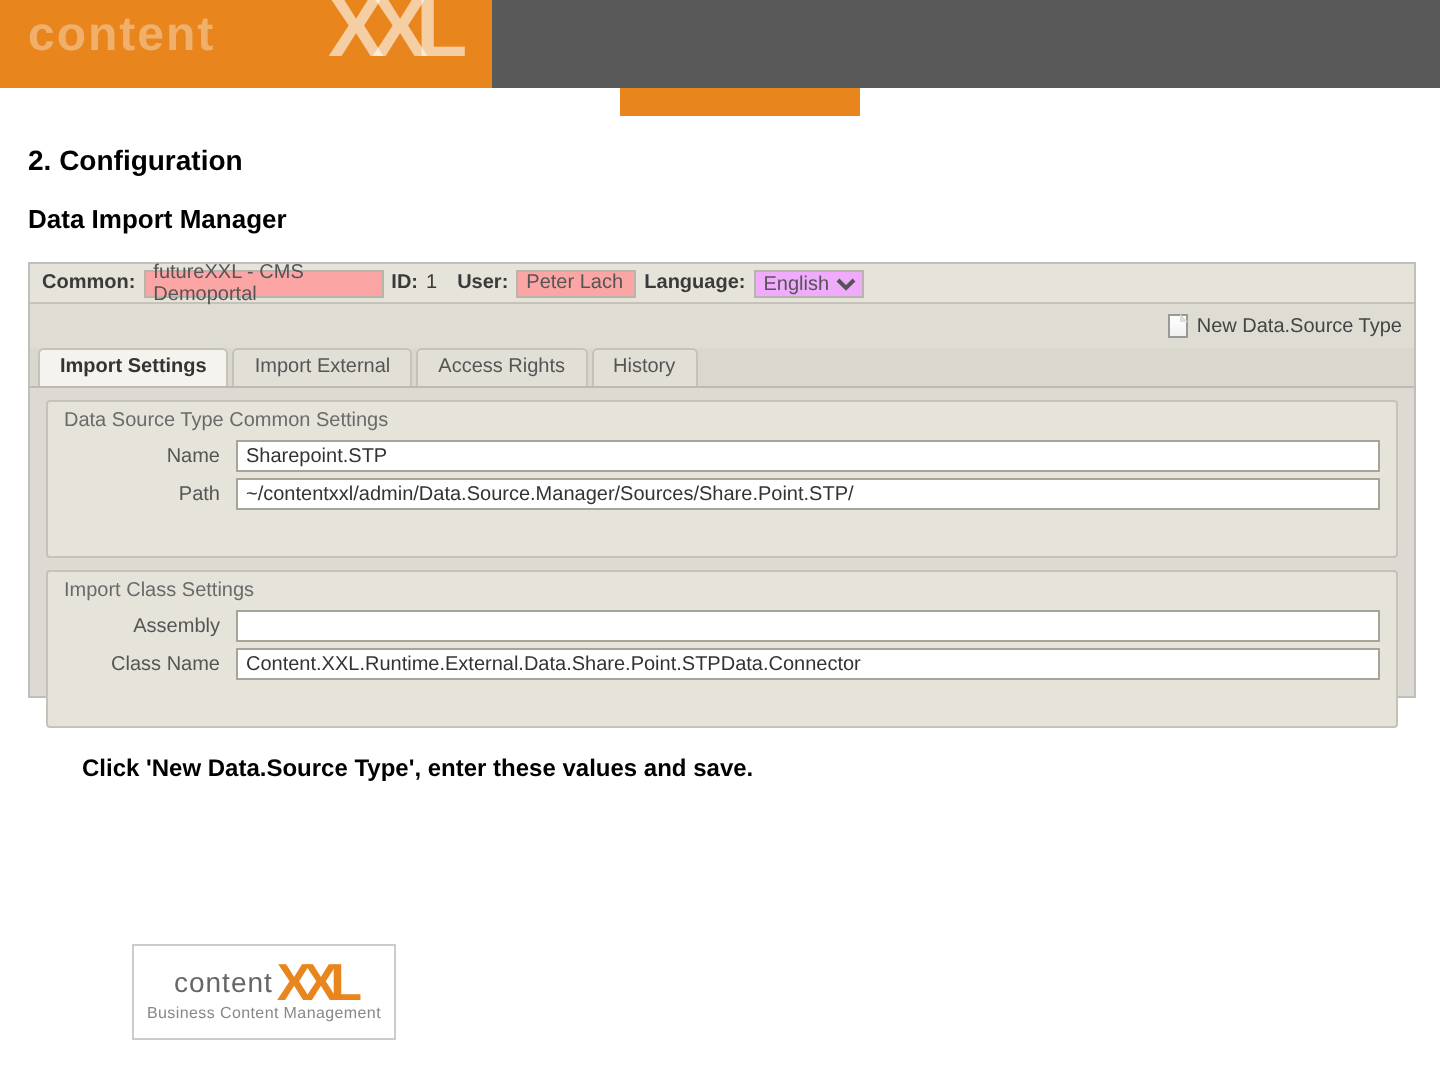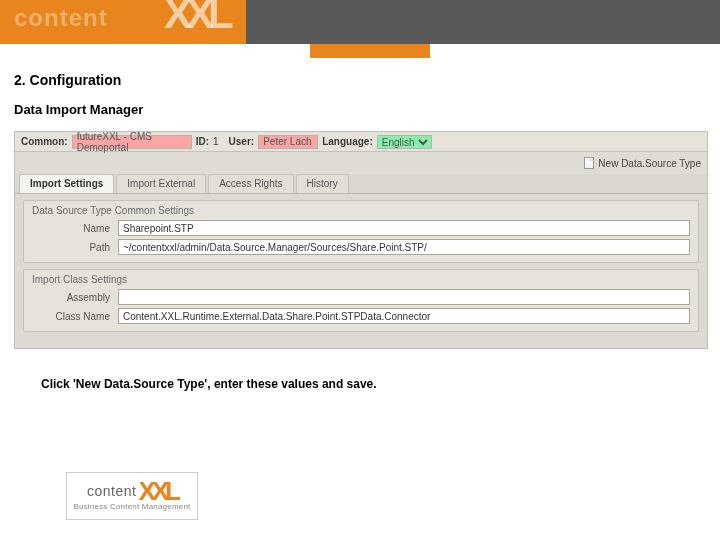--- a/index.html
+++ b/index.html
@@ -74,21 +74,21 @@
   .hfield {
     background: #fca5a5;
     border: 1px solid #b8b6ac;
     height: 14px;
     display: inline-flex;
     align-items: center;
     padding: 0 4px;
     color: #555;
   }
   .lang-select {
-    background: #86efac;
+    background: #f0abfc;
     border: 1px solid #b8b6ac;
     height: 14px;
     font-size: 10px;
     color: #555;
   }
 
   .toolbar-row {
     height: 22px;
     display: flex;
     justify-content: flex-end;
@@ -146,21 +146,21 @@
     color: #333;
   }
 
   .panel {
     padding: 6px 8px 10px;
   }
   .group {
     border: 1px solid #c5c3b9;
     background: #e5e3da;
     border-radius: 2px;
-    padding: 4px 8px 4px;
+    padding: 4px 8px 20px;
     margin-bottom: 6px;
   }
   .group-title {
     font-size: 10px;
     color: #6a6a6a;
     margin-bottom: 4px;
   }
   .frow {
     display: flex;
     align-items: center;

